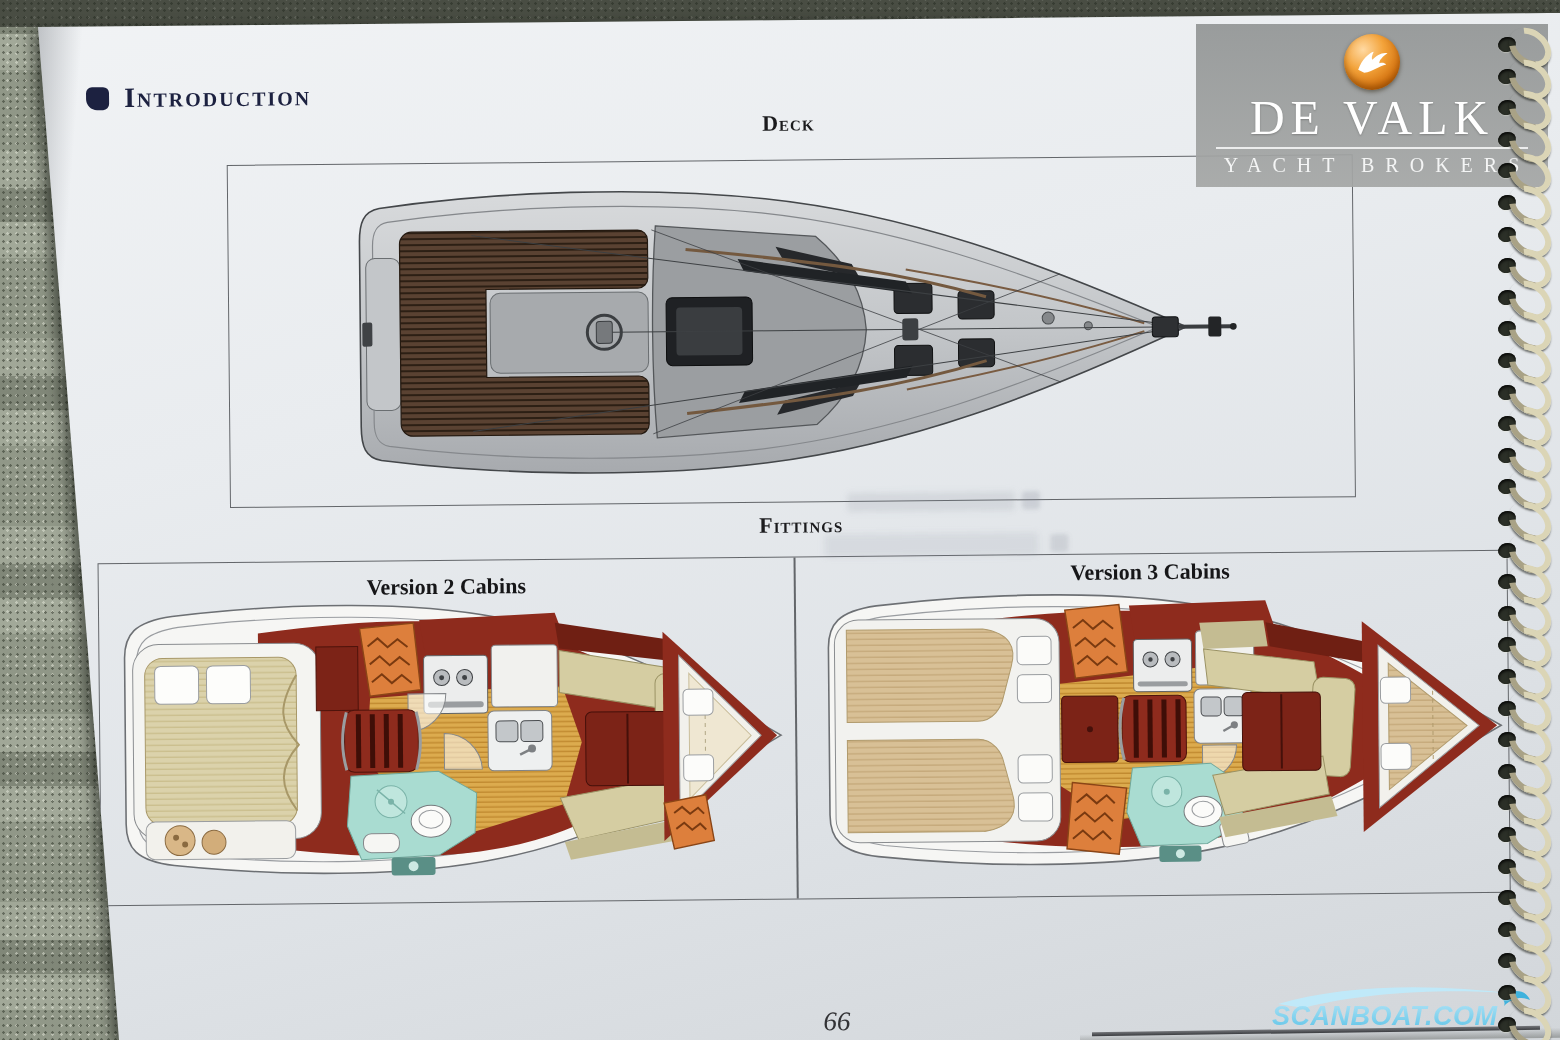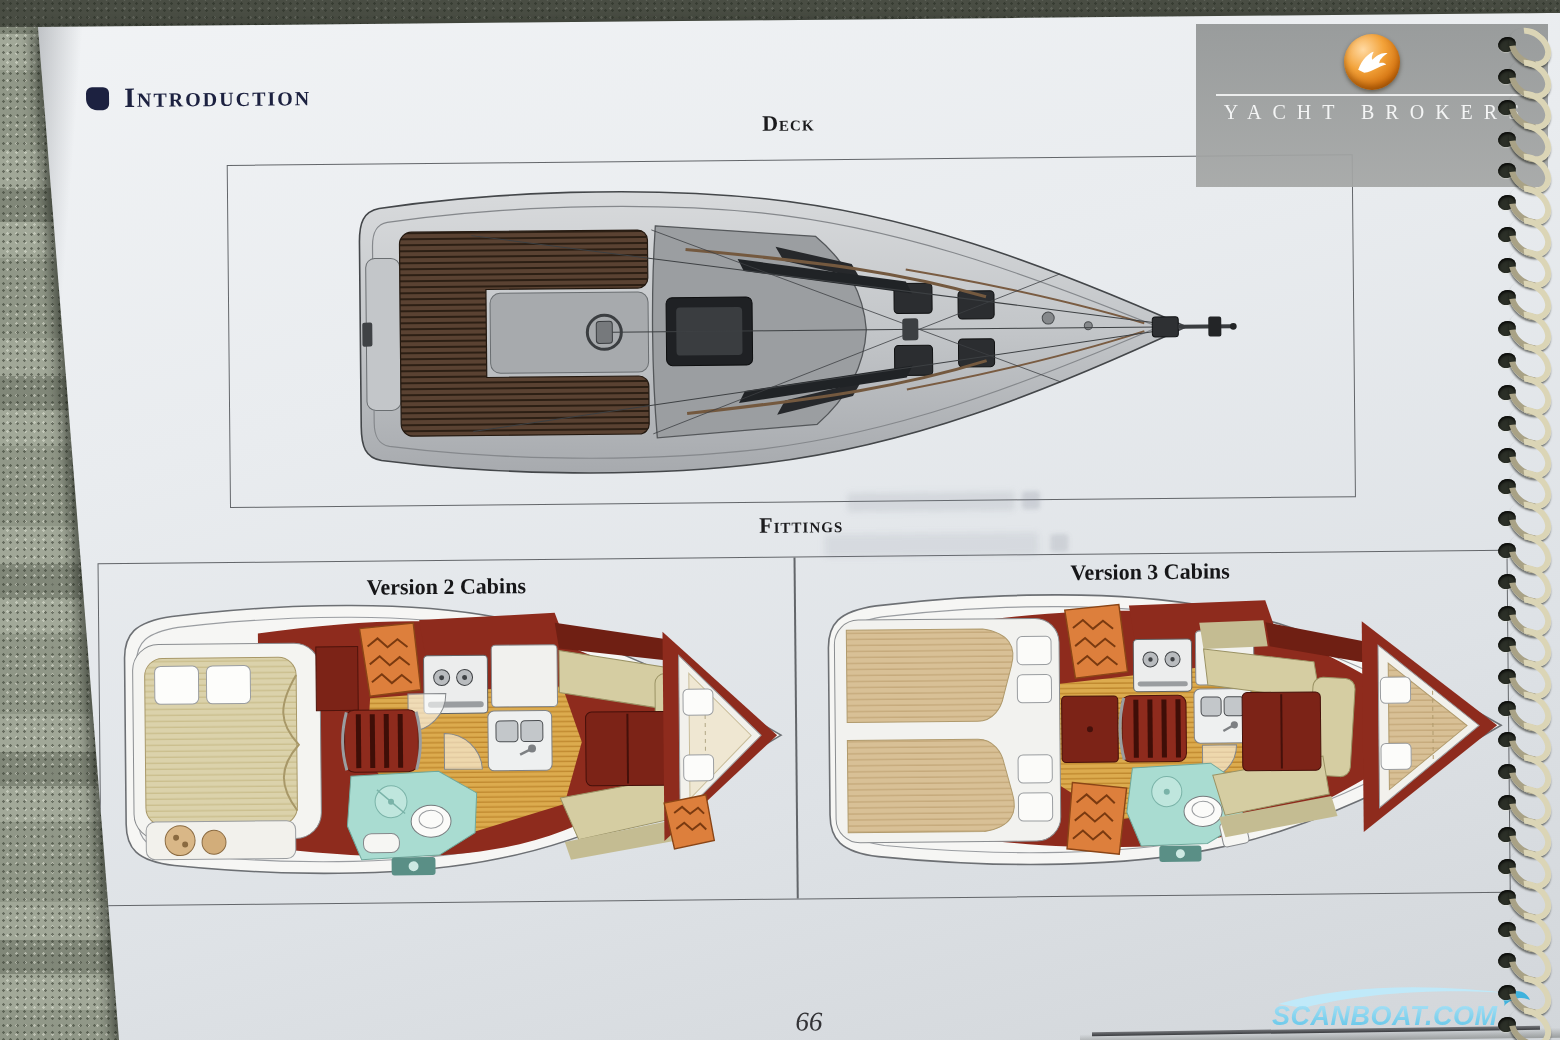--- a/index.html
+++ b/index.html
@@ -47,21 +47,21 @@
   .v3-svg{position:absolute;left:809px;top:592px;width:694px;height:293px;}
 
   
   .ghost{position:absolute;background:rgba(124,130,144,0.15);filter:blur(3px);border-radius:3px;}
   .g1{left:845px;top:500px;width:168px;height:19px;}
   .g2{left:822px;top:541px;width:214px;height:23px;background:rgba(124,130,144,0.13);}
   .gb1{left:1020px;top:500px;width:18px;height:18px;background:rgba(118,124,140,0.22);filter:blur(2px);}
   .gb2{left:1048px;top:543px;width:18px;height:18px;background:rgba(118,124,140,0.20);filter:blur(2px);}
 
   
-  .page-num{position:absolute;left:752px;top:1013px;width:100px;text-align:center;font-style:italic;font-size:27px;color:#333336;}
+  .page-num{position:absolute;left:780px;top:1013px;width:100px;text-align:center;font-style:italic;font-size:27px;color:#333336;}
 
   
   .logo{position:absolute;left:1196px;top:24px;width:352px;height:163px;
     background:linear-gradient(180deg, rgba(148,151,151,0.94), rgba(164,166,165,0.92));
     display:flex;flex-direction:column;align-items:center;}
   .logo-ball{margin-top:10px;width:56px;height:56px;border-radius:50%;
     background:radial-gradient(circle at 34% 28%, #ffd9a2 0%, #f3a33a 38%, #d4720f 72%, #9c4d08 100%);
     box-shadow:0 2px 4px rgba(40,30,10,0.5), inset 0 -4px 6px rgba(120,60,0,0.55);
     display:flex;align-items:center;justify-content:center;}
   .logo-name{margin-top:4px;color:#ffffff;font-size:48px;line-height:1.02;letter-spacing:6px;text-shadow:0 1px 2px rgba(60,60,60,0.35);}
@@ -381,20 +381,21 @@
     </div>
   </div>
 </div>
 
 <div class="logo">
   <div class="logo-ball">
     <svg width="38" height="38" viewBox="0 0 44 44">
       <path d="M6,31 C10,19 19,11 24,10 C22,14 21,17.5 22.5,19.5 C27,14 35,10 40,12 C34,16 30.5,20 30.5,23.5 C33.5,22.5 36.5,22.8 38.5,24.8 C30,26.5 23,33 13,34.5 Z" fill="#ffffff"></path>
     </svg>
   </div>
+  <div class="logo-name">DE VALK</div>
   <div class="logo-rule"></div>
   <div class="logo-tagline">YACHT BROKERS</div>
 </div>
 
 <svg class="scanboat" viewBox="0 0 280 56">
   <defs>
     <linearGradient id="wmg" x1="0" y1="0" x2="0" y2="1">
       <stop offset="0" stop-color="#aee4f8"></stop>
         <stop offset="1" stop-color="#57c3e8"></stop>
     </linearGradient>

